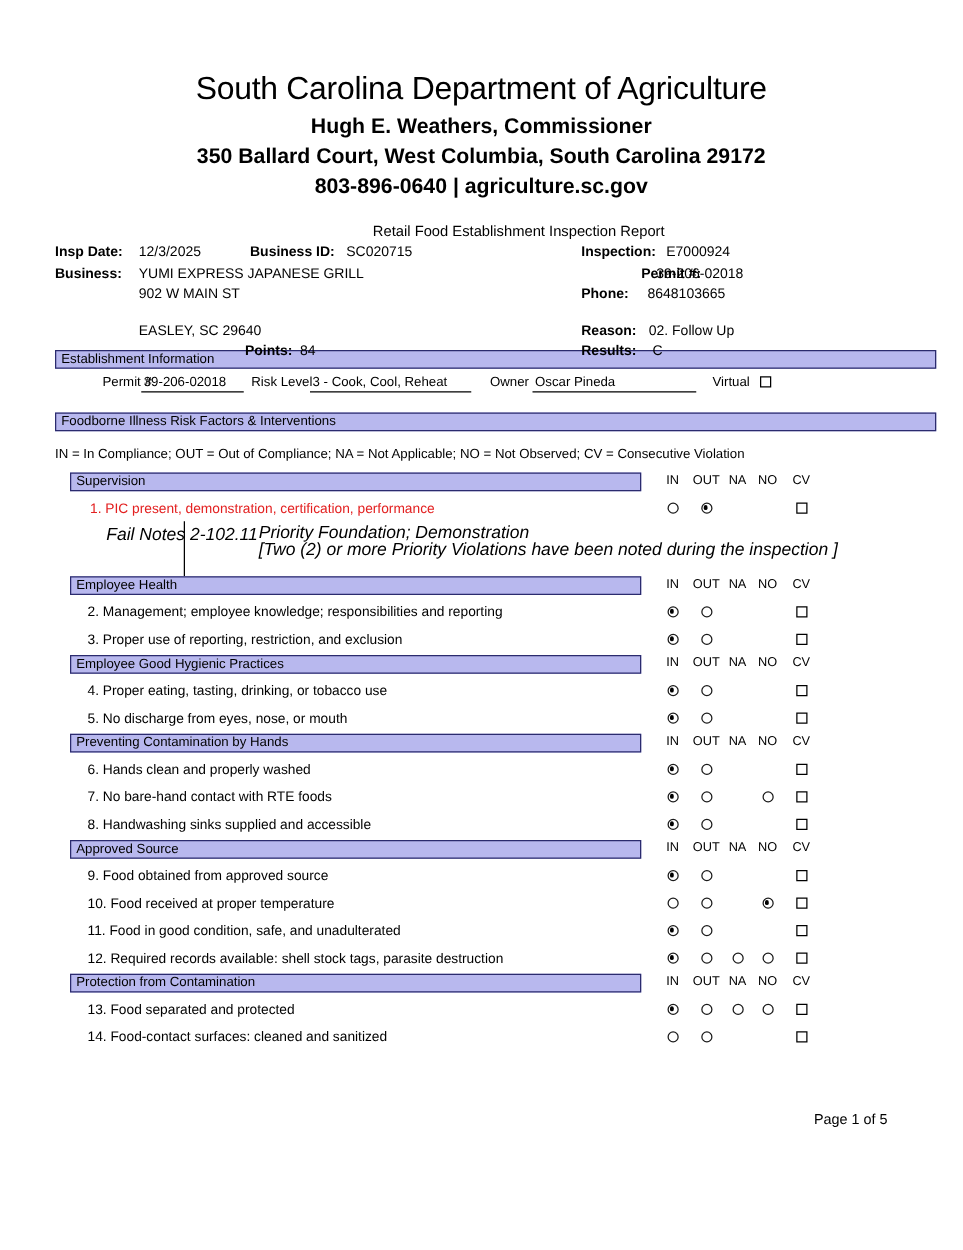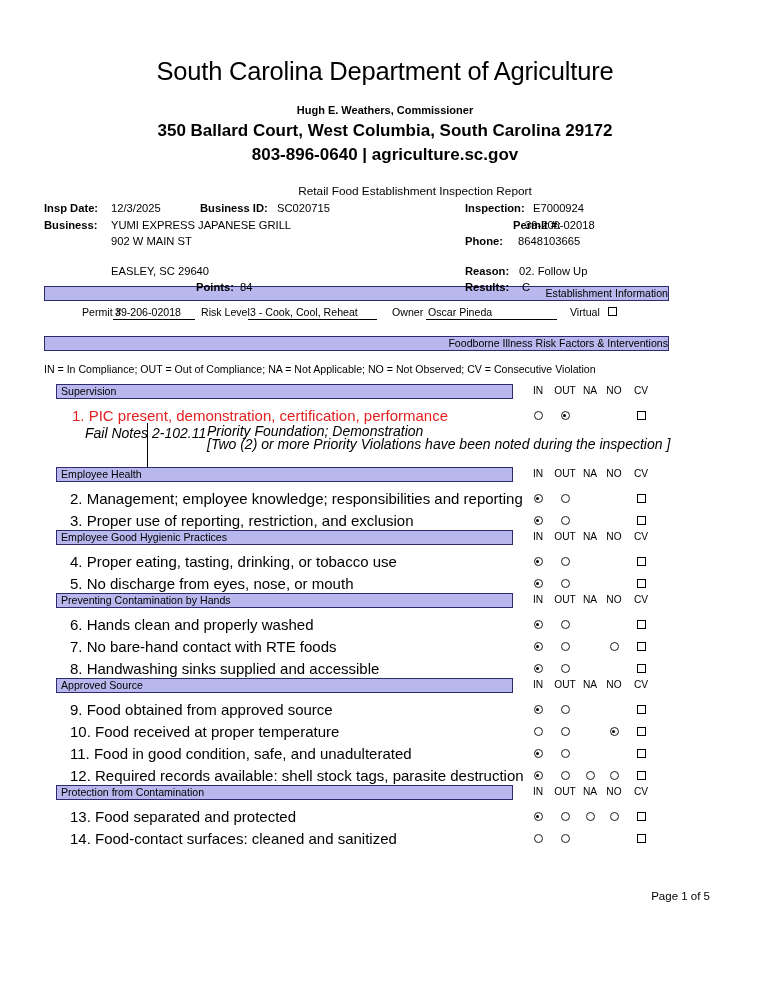--- a/index.html
+++ b/index.html
@@ -16,24 +16,24 @@
 
   
   .masthead { text-align: center; padding-top: 56px; }
   .masthead .org {
     font-size: 25.5px;
     font-weight: normal;
     letter-spacing: -0.2px;
     line-height: 1.18;
   }
   .masthead .line2 {
-    font-size: 11px;
+    font-size: 17px;
     font-weight: bold;
     line-height: 1.42;
-    margin-top: 17px;
+    margin-top: 3px;
   }
   .masthead .line3 {
     font-size: 17px;
     font-weight: bold;
     line-height: 1.42;
   }
   .masthead .line4 {
     font-size: 17px;
     font-weight: bold;
     line-height: 1.42;
@@ -82,21 +82,21 @@
   
   .bluebar {
     background: #b8b8ee;
     border: 1px solid #2b2b6e;
     height: 15px;
     line-height: 13px;
     font-size: 10.6px;
     padding-left: 4px;
     color: #000;
   }
-  .bar-wide { margin-left: 44px; width: 625px; text-align: right; }
+  .bar-wide { margin-left: 44px; width: 705px; }
 
   
   .estab-row {
     position: relative;
     height: 22px;
     font-size: 10.6px;
     margin-top: 5px;
   }
   .er { position: absolute; white-space: nowrap; top: 0; }
   .ul {
@@ -146,21 +146,21 @@
     position: absolute;
     top: 1px;
     font-size: 10.2px;
     text-align: center;
     width: 22px;
   }
 
   .item-row {
     position: relative;
     height: 22px;
-    font-size: 15px;
+    font-size: 11px;
   }
   .item-label {
     position: absolute;
     left: 70px;
     top: 4px;
     white-space: nowrap;
   }
   .item-label.violation { color: #e32020; left: 72px; }
 
   .mark {

